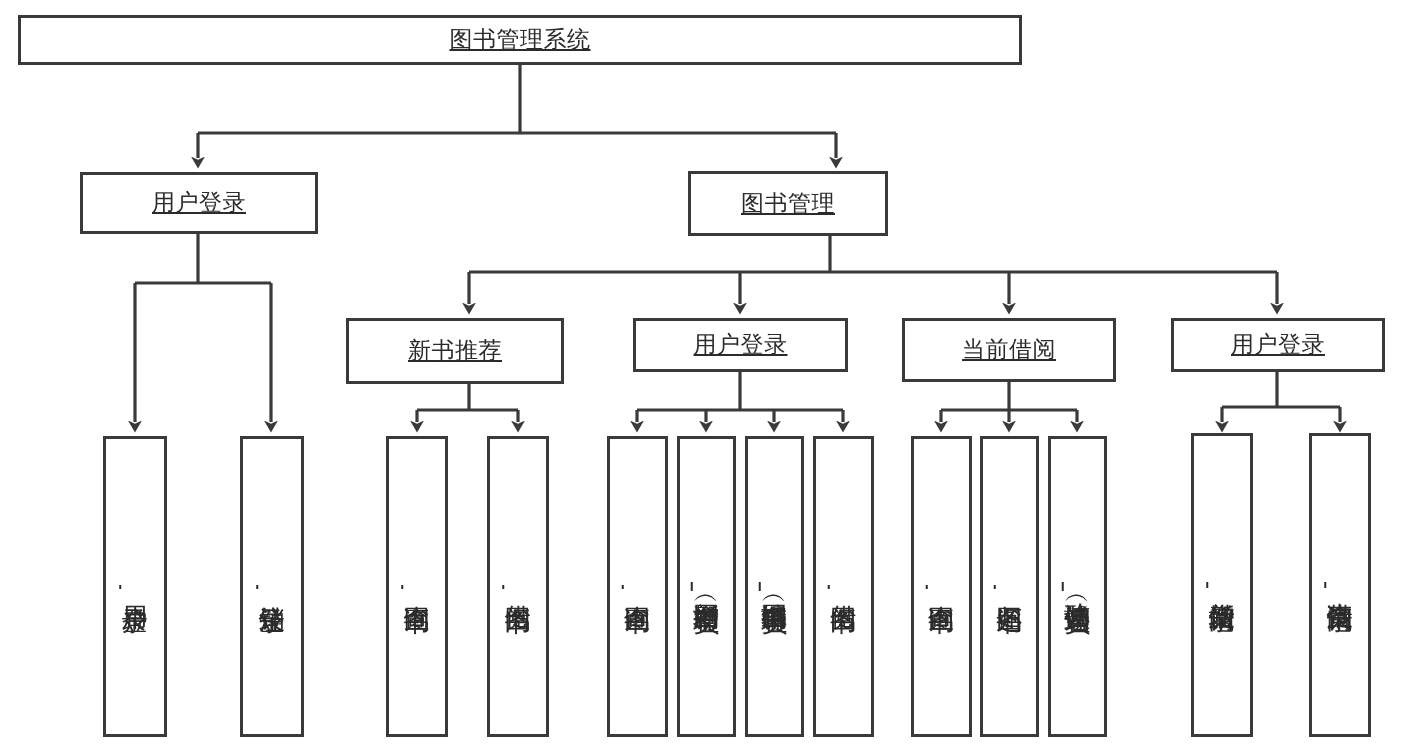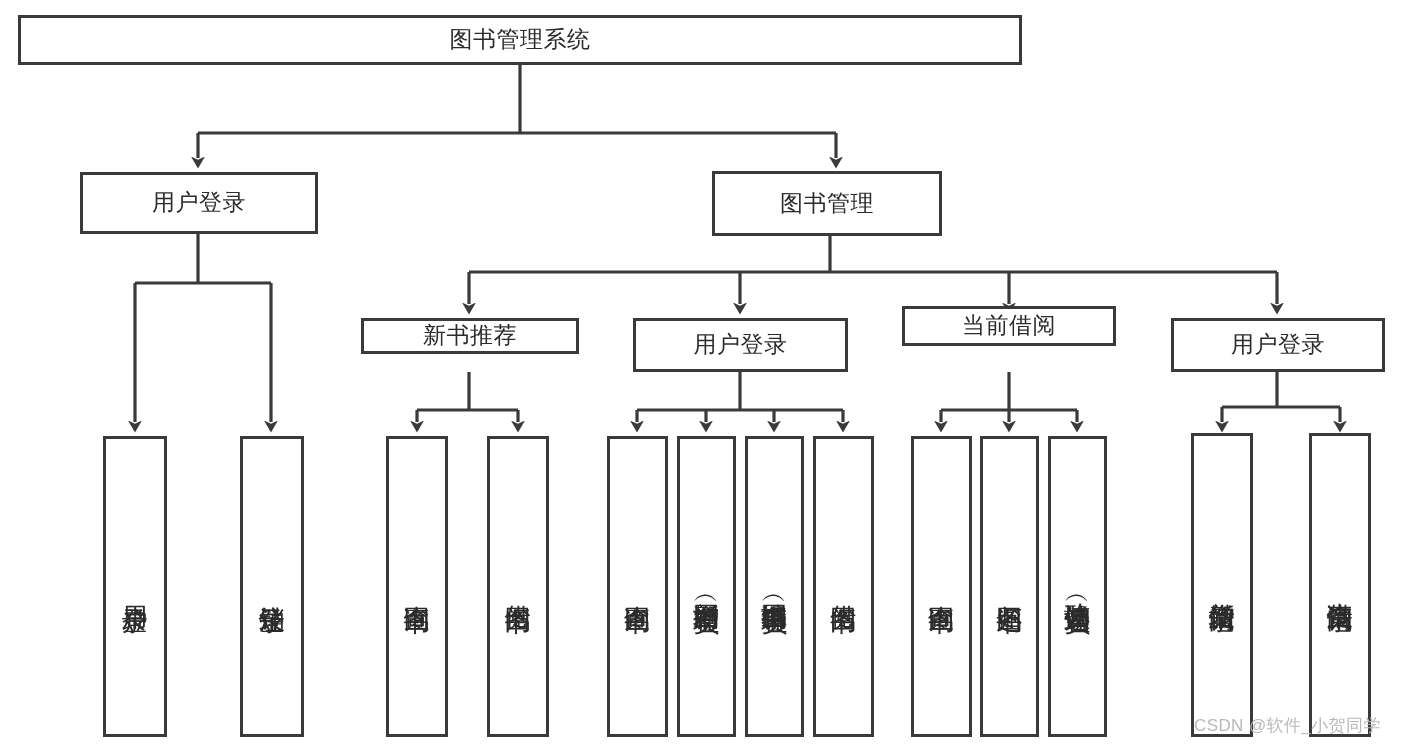--- a/index.html
+++ b/index.html
@@ -21,20 +21,21 @@
     display:flex;
     align-items:center;
     justify-content:center;
     color:#2b2b2b;
   }
   .node .lbl{
     display:block;
     text-align:center;
     line-height:1.18;
     letter-spacing:0.5px;
+    text-decoration:underline;
   }
   
   .node.h .lbl{font-size:23px;}
   .node.root .lbl{font-size:23px;}
 
   
   .node.v{
     align-items:center;
     justify-content:center;
     padding:6px 0;
@@ -112,31 +113,31 @@
     </g>
   </svg>
 
   <div class="node root h" style="left:18px;top:15px;width:1004px;height:50px;">
     <span class="lbl">图书管理系统</span>
   </div>
 
   <div class="node h" style="left:80px;top:172px;width:238px;height:62px;">
     <span class="lbl">用户登录</span>
   </div>
-  <div class="node h" style="left:712px;top:171px;width:230px;height:65px;justify-content:center;">
+  <div class="node h" style="left:688px;top:171px;width:200px;height:65px;justify-content:center;">
     <span class="lbl">图书管理</span>
   </div>
 
-  <div class="node h" style="left:361px;top:318px;width:218px;height:36px;">
+  <div class="node h" style="left:346px;top:318px;width:218px;height:66px;">
     <span class="lbl">新书推荐</span>
   </div>
   <div class="node h" style="left:633px;top:318px;width:215px;height:54px;">
     <span class="lbl">用户登录</span>
   </div>
-  <div class="node h" style="left:902px;top:306px;width:214px;height:40px;">
+  <div class="node h" style="left:902px;top:318px;width:214px;height:64px;">
     <span class="lbl">当前借阅</span>
   </div>
   <div class="node h" style="left:1171px;top:318px;width:214px;height:54px;">
     <span class="lbl">用户登录</span>
   </div>
 
   <div class="node v" style="left:103px;top:436px;width:64px;height:301px;">
     <span class="lbl">用户登录</span>
   </div>
   <div class="node v" style="left:240px;top:436px;width:64px;height:301px;">
@@ -173,15 +174,14 @@
     <span class="lbl">确认归还（管理员）</span>
   </div>
 
   <div class="node v" style="left:1191px;top:433px;width:62px;height:304px;">
     <span class="lbl">新增借阅记录</span>
   </div>
   <div class="node v" style="left:1309px;top:433px;width:62px;height:304px;">
     <span class="lbl">查询借阅记录</span>
   </div>
 
-  <div class="watermark">CSDN @软件_小贺同学</div>
 
 </div>
 
 </body></html>

